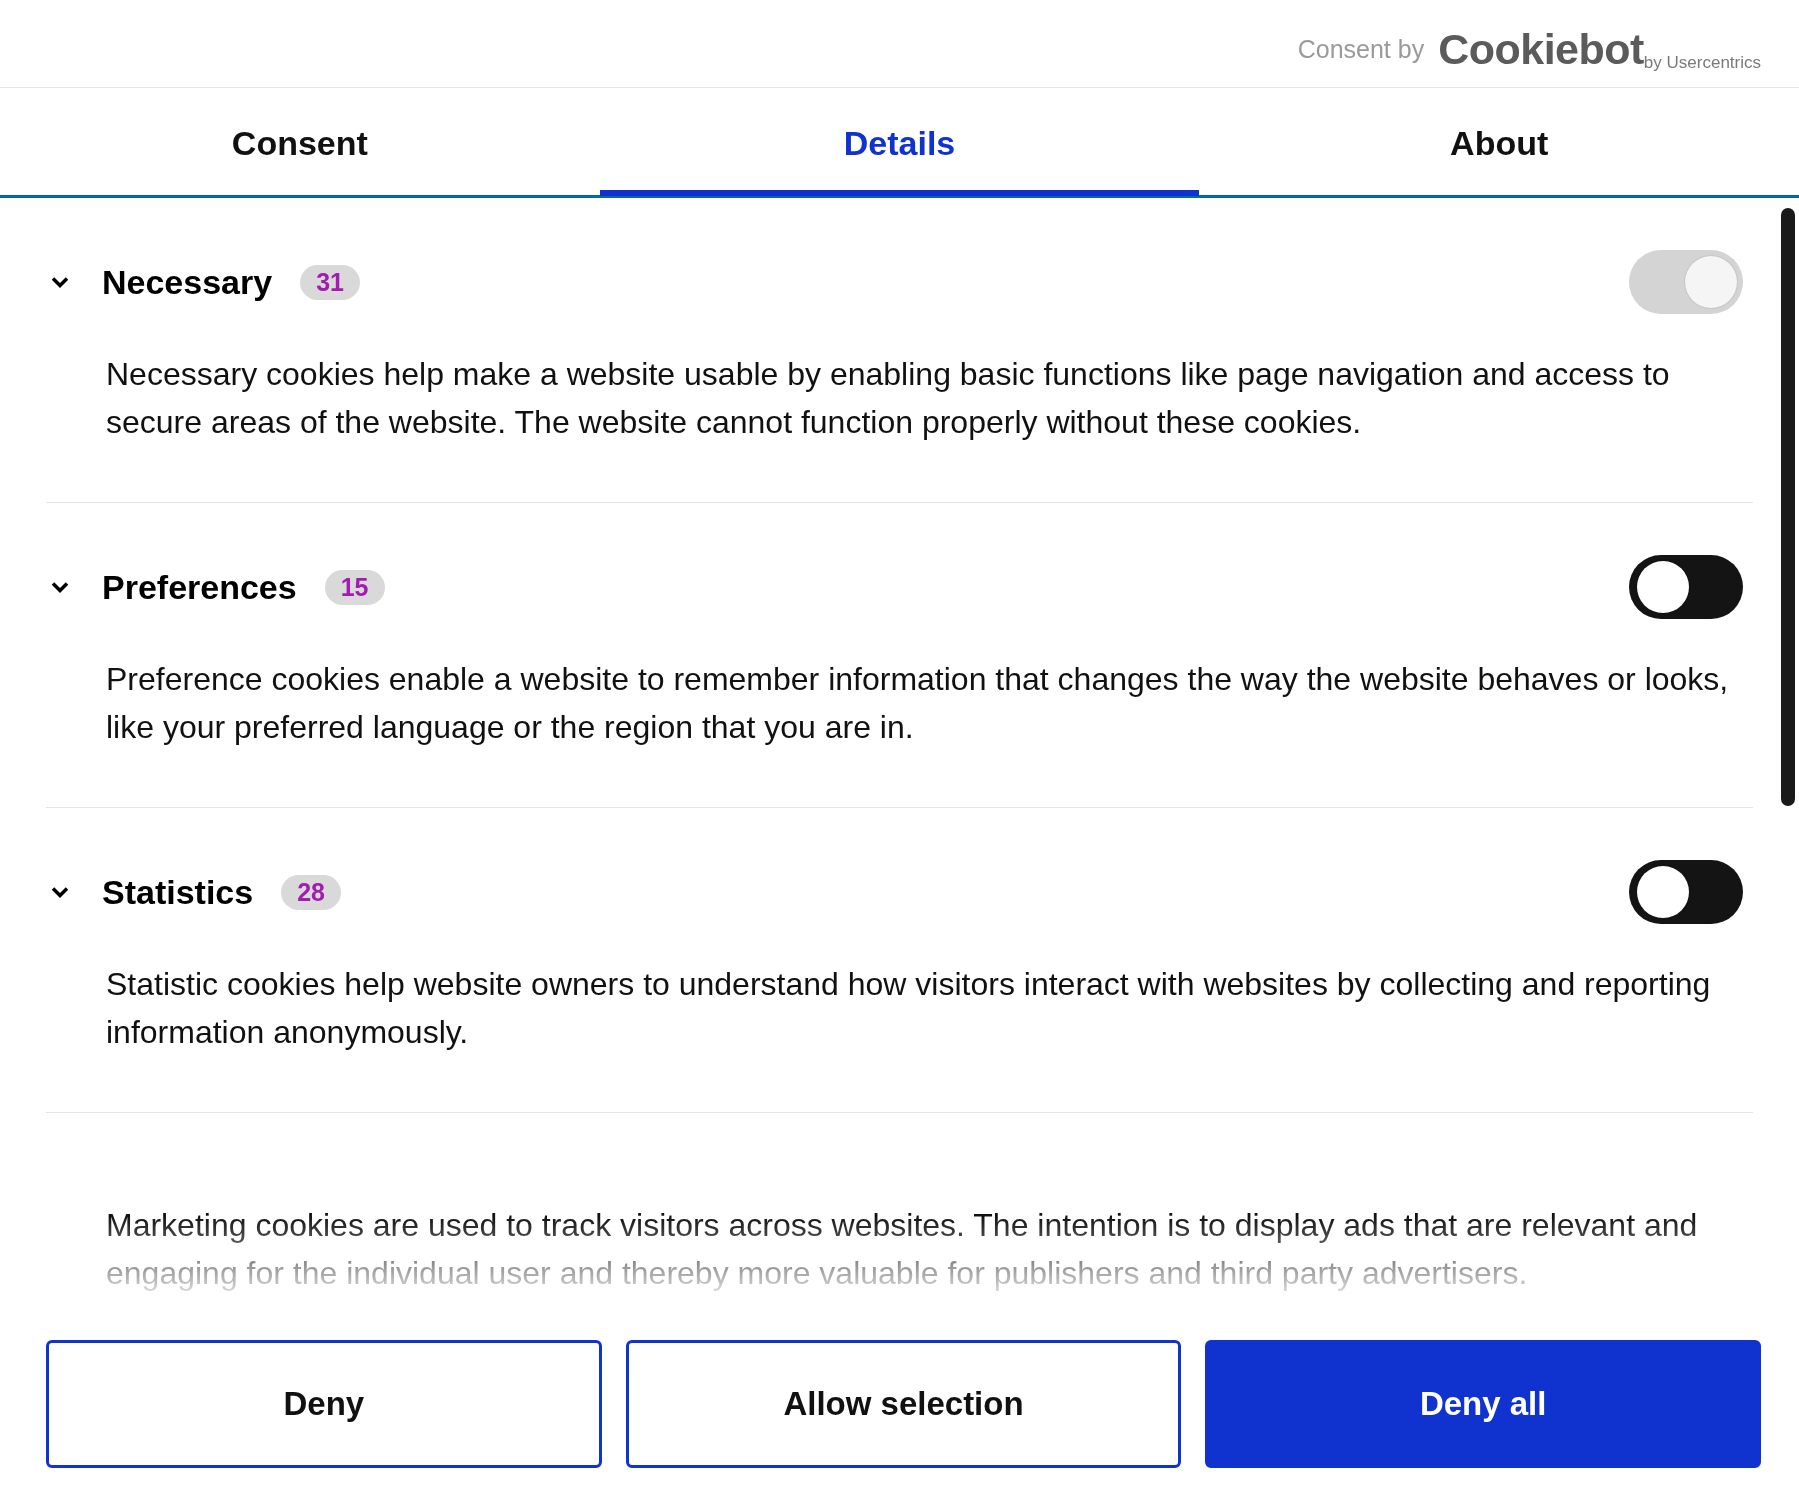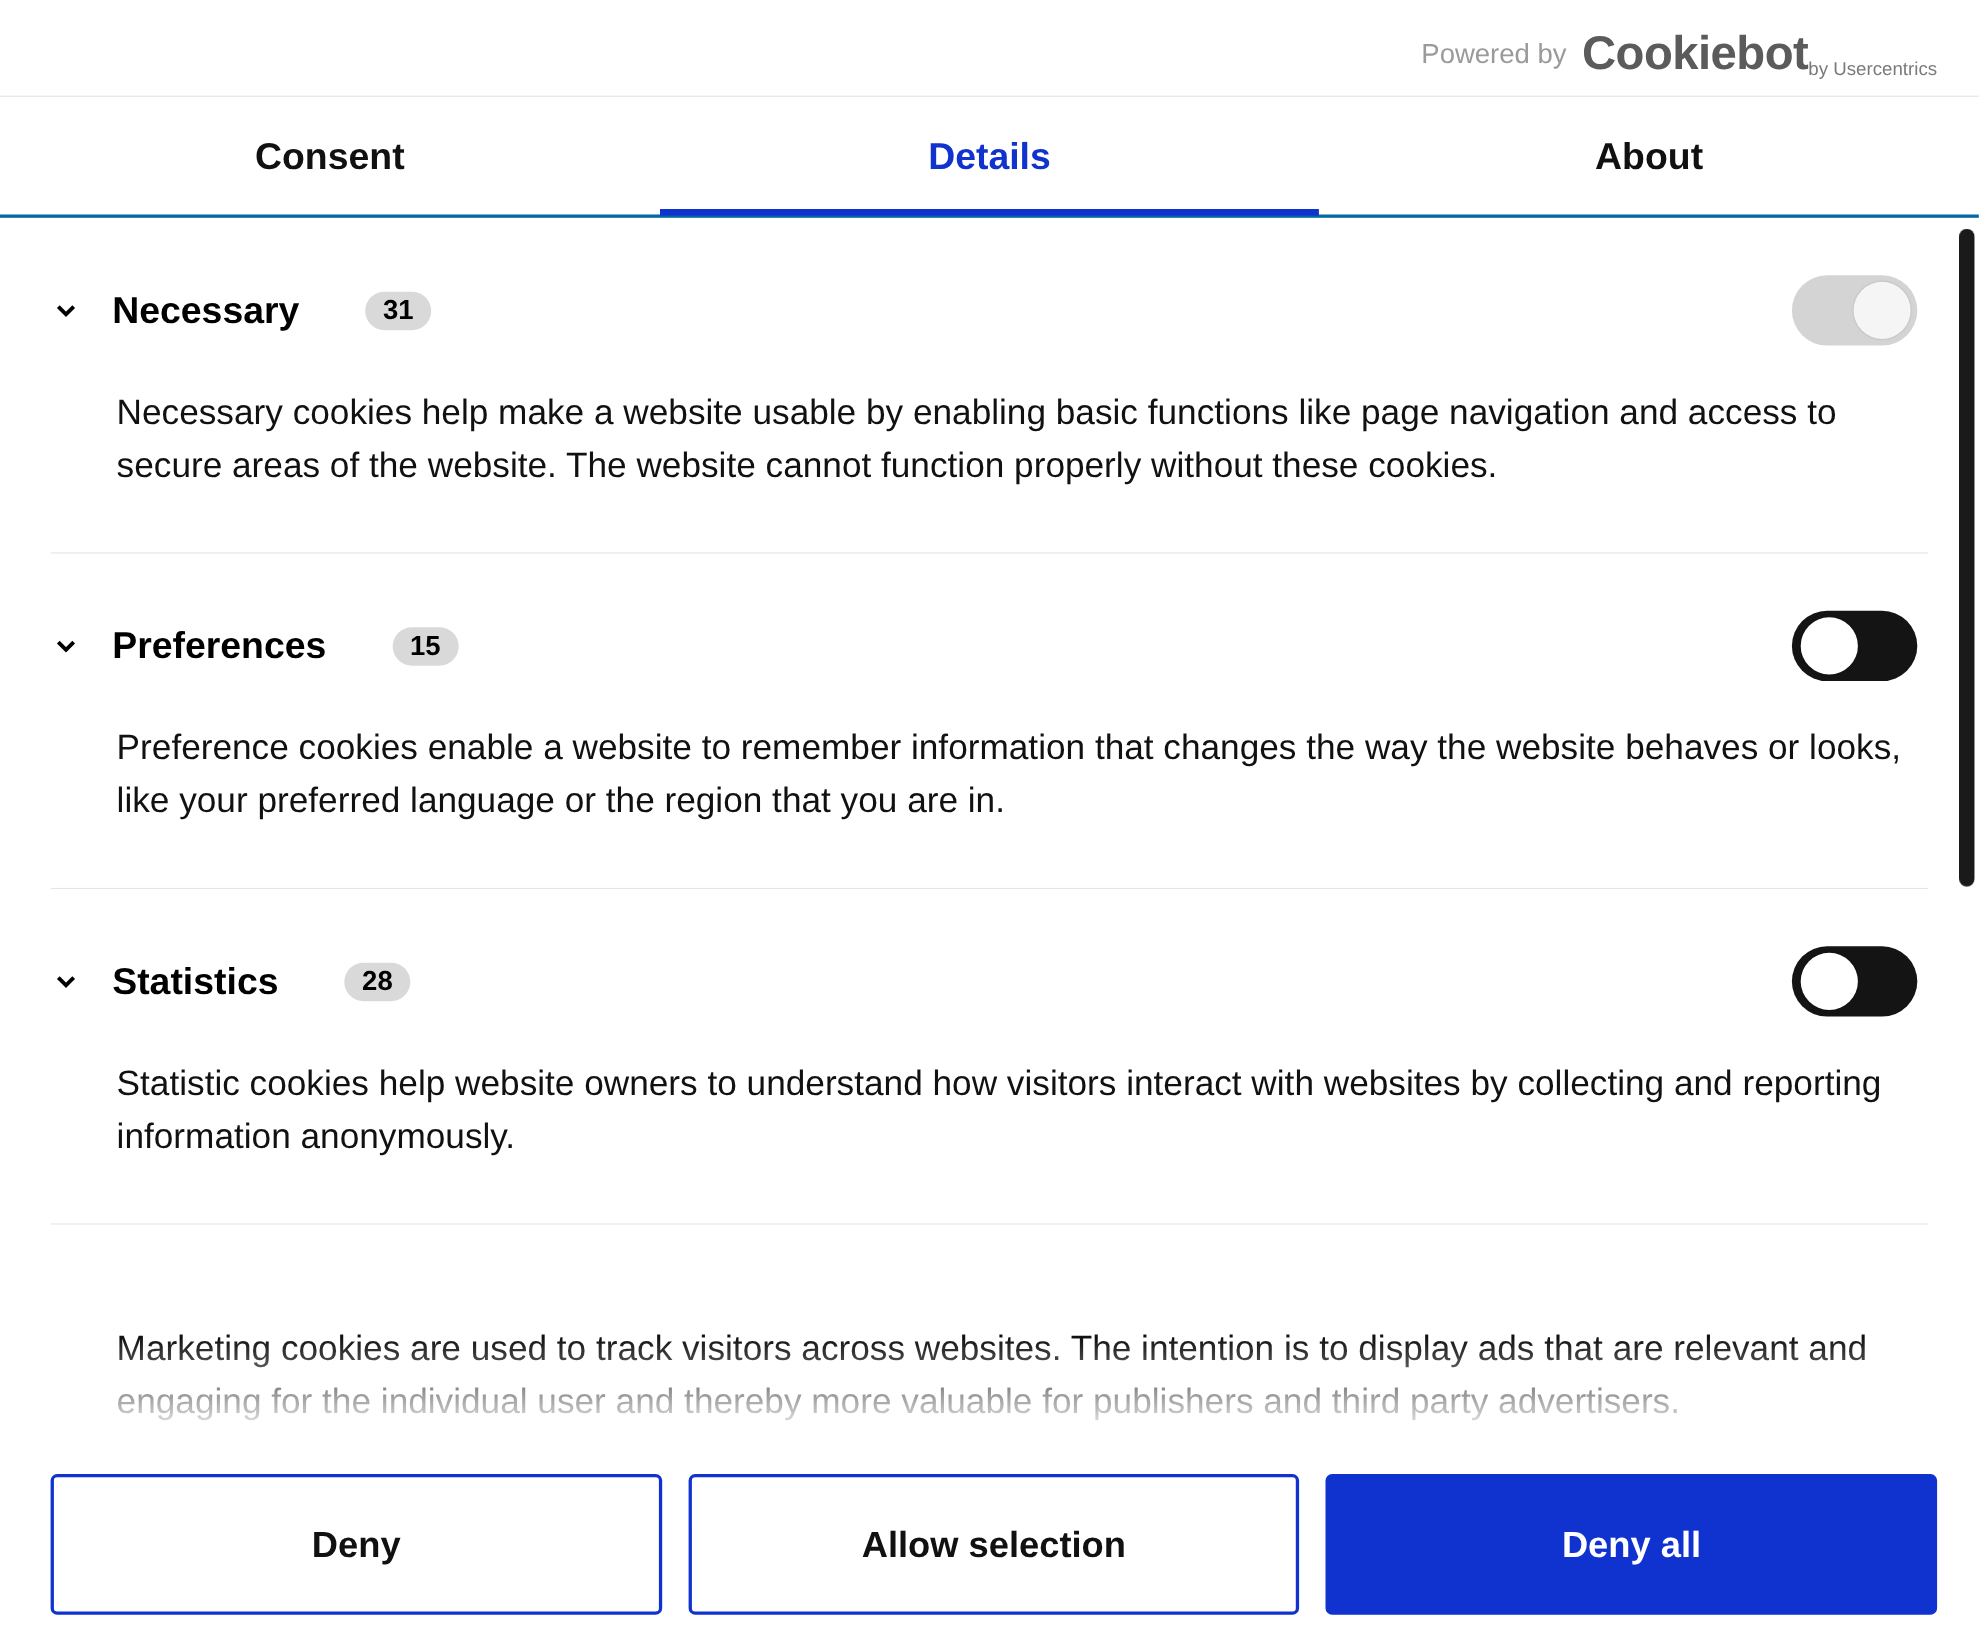--- a/index.html
+++ b/index.html
@@ -119,22 +119,21 @@
       font-size: 34px;
       font-weight: 700;
       color: #000;
     }
     .category-count {
       background: #d9d9d9;
       border-radius: 18px;
       padding: 3px 16px;
       font-size: 25px;
       font-weight: 700;
-      color: #000000;
-      margin-left: 32px;
+      color: #a21caf;
     }
     .spacer { flex: 1; }
 
     .toggle {
       width: 114px;
       height: 64px;
       border-radius: 32px;
       position: relative;
       cursor: pointer;
       flex-shrink: 0;
@@ -193,21 +192,21 @@
       background: #1032cf;
       color: #fff;
       border-color: #1032cf;
     }
   </style>
 </head>
 <body>
 
 <div class="header">
   <div class="powered-by">
-    <span>Powered by</span>
+    <span>Consent by</span>
     <span class="logo">
       <span class="brand">Cookiebot</span>
       <span class="sub">by Usercentrics</span>
     </span>
   </div>
 </div>
 
 <div class="tabs">
   <div class="tab">Consent</div>
   <div class="tab active">Details</div>

